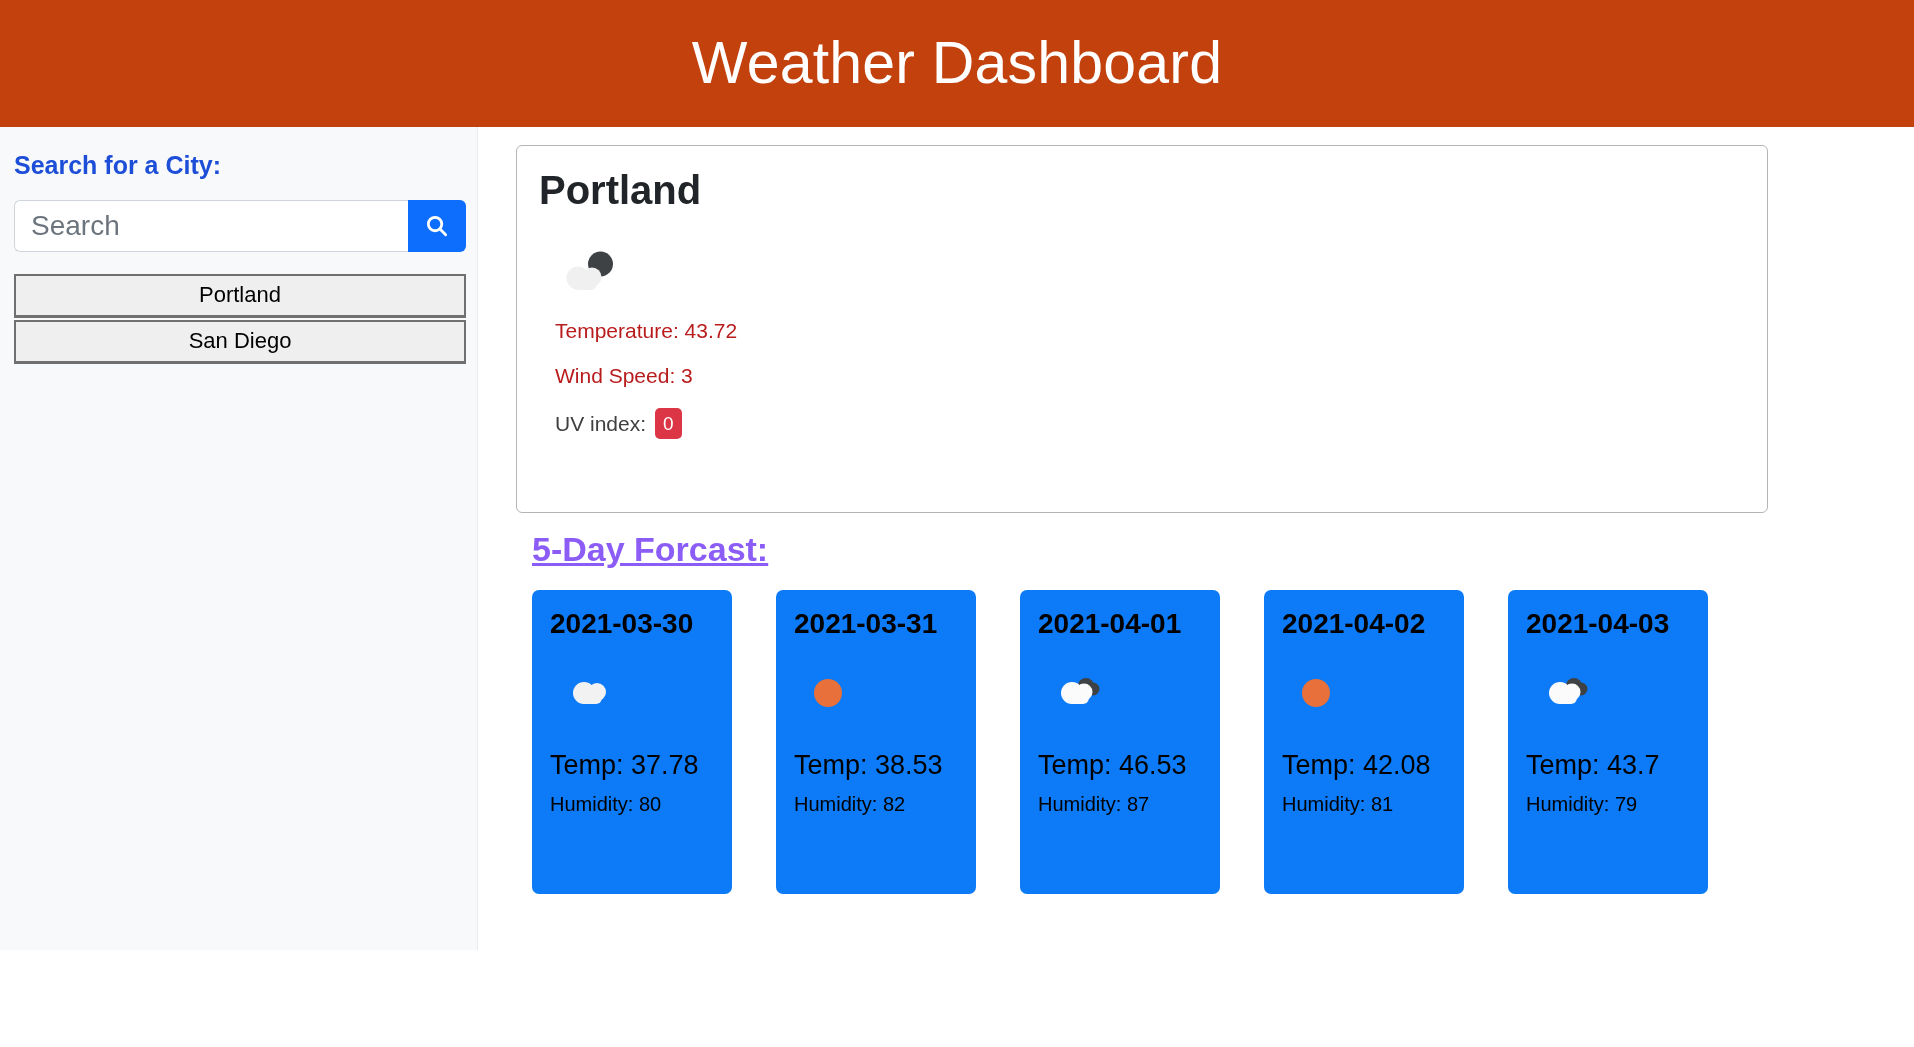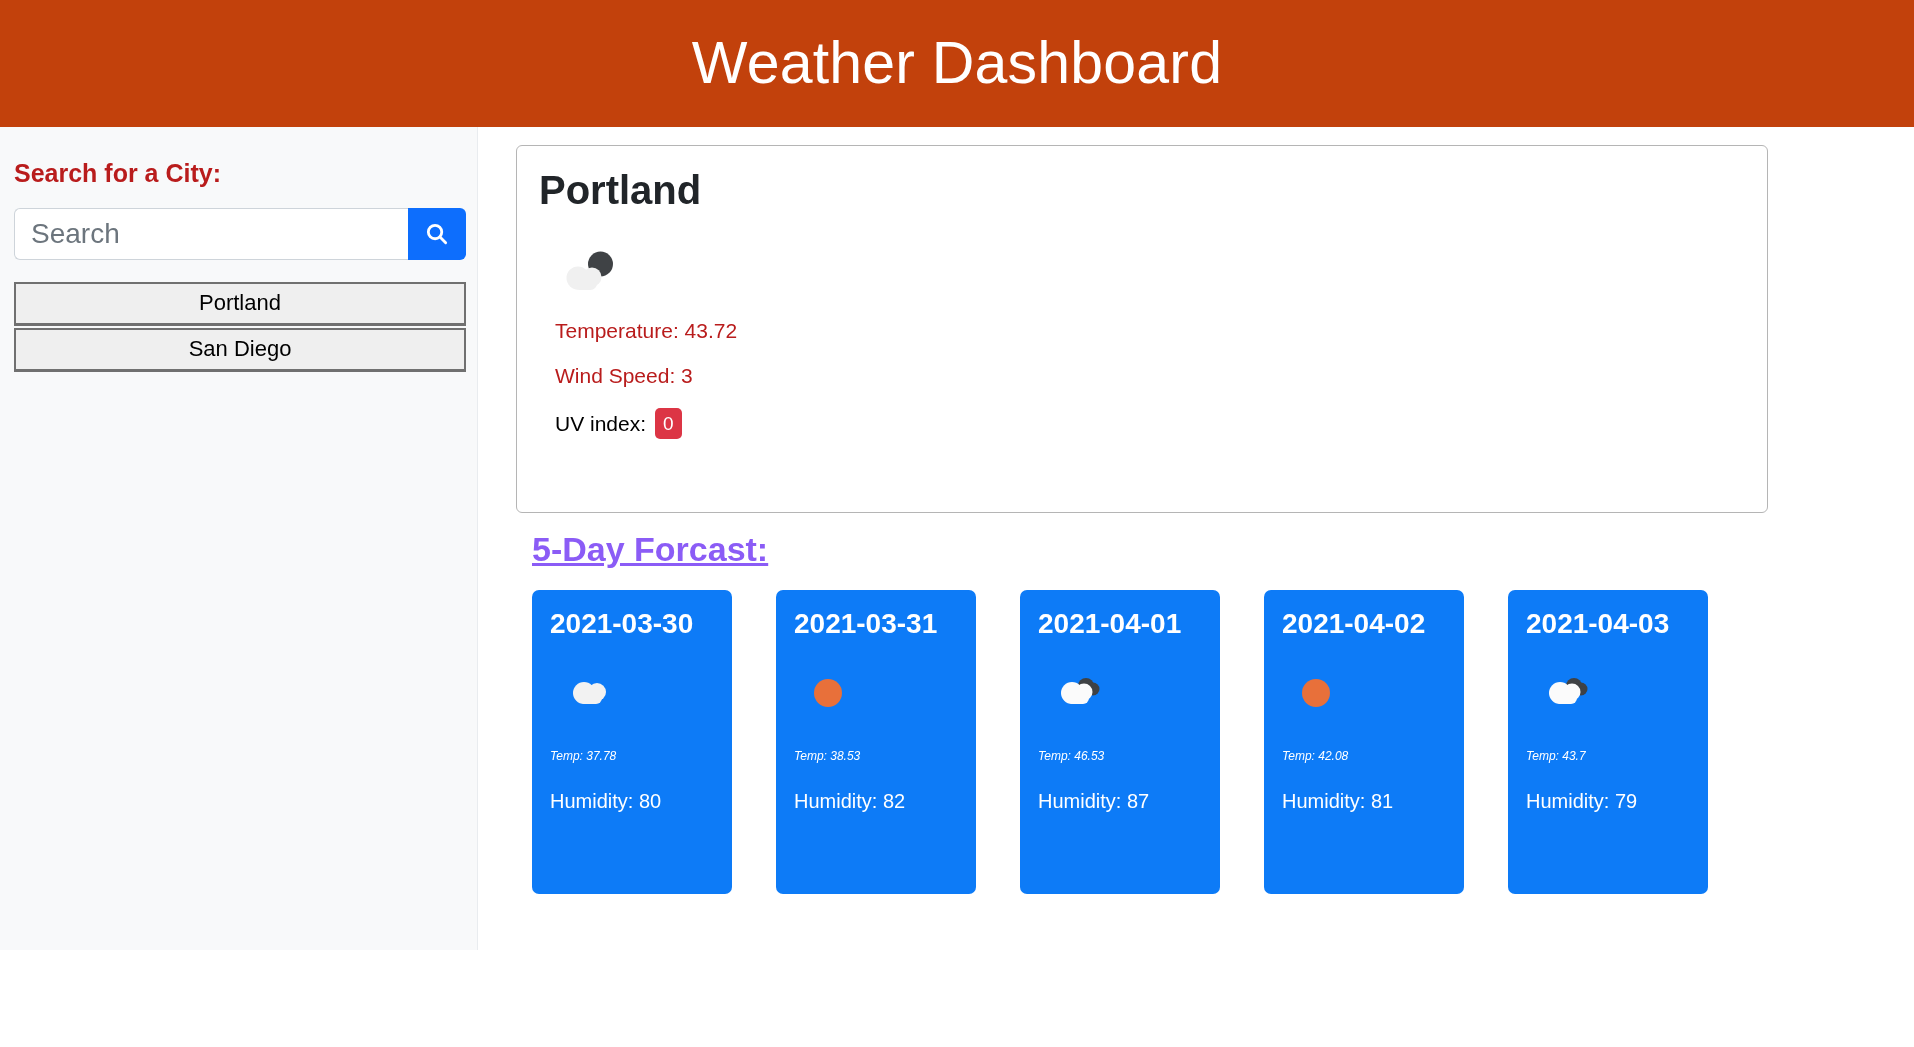--- a/index.html
+++ b/index.html
@@ -38,24 +38,24 @@
   
   .sidebar {
     width: 478px;
     min-height: 823px;
     background: #f8f9fa;
     border-right: 1px solid #e9ecef;
     padding: 18px 14px 0 14px;
     flex: 0 0 478px;
   }
   .sidebar-title {
-    margin: 12px 0 18px 0;
+    margin: 4px 0 18px 0;
     font-size: 25px;
     font-weight: bold;
-    color: #b91c1c;
+    color: #1d4ed8;
     line-height: 1.3;
   }
   .search-row {
     display: flex;
     align-items: stretch;
     width: 452px;
     margin-bottom: 22px;
   }
   .search-input {
     flex: 1 1 auto;
@@ -139,21 +139,21 @@
     display: block;
   }
   .detail-row-uv {
     display: flex;
     align-items: center;
     gap: 9px;
     margin: 0 0 0 16px;
   }
   .detail-row-uv .label {
     font-size: 21px;
-    color: #000000;
+    color: #404040;
     line-height: 1.2;
     text-align: right;
   }
   .uv-badge {
     display: inline-flex;
     align-items: center;
     justify-content: center;
     min-width: 26px;
     height: 31px;
     padding: 0 8px;
@@ -176,41 +176,40 @@
     display: flex;
     gap: 44px;
     margin-left: 16px;
   }
   .forecast-card {
     width: 200px;
     height: 304px;
     background: #0d7bf7;
     border-radius: 7px;
     padding: 18px 16px 0 18px;
-    color: #ffffff;
+    color: #000000;
     display: flex;
     flex-direction: column;
   }
   .fc-date {
     font-size: 28px;
     font-weight: bold;
     line-height: 1.12;
     margin: 0;
     word-break: break-all;
   }
   .fc-icon {
     margin: 28px 0 0 14px;
     width: 56px;
     height: 46px;
   }
   .fc-temp {
-    font-size: 12px;
-    margin: 36px 0 15px 0;
-    line-height: 1.2;
-    font-style: italic;
+    font-size: 27px;
+    margin: 36px 0 0 0;
+    line-height: 1.2;
   }
   .fc-humidity {
     font-size: 20px;
     margin: 10px 0 0 0;
     line-height: 1.2;
   }
 </style>
 </head>
 <body>
 

